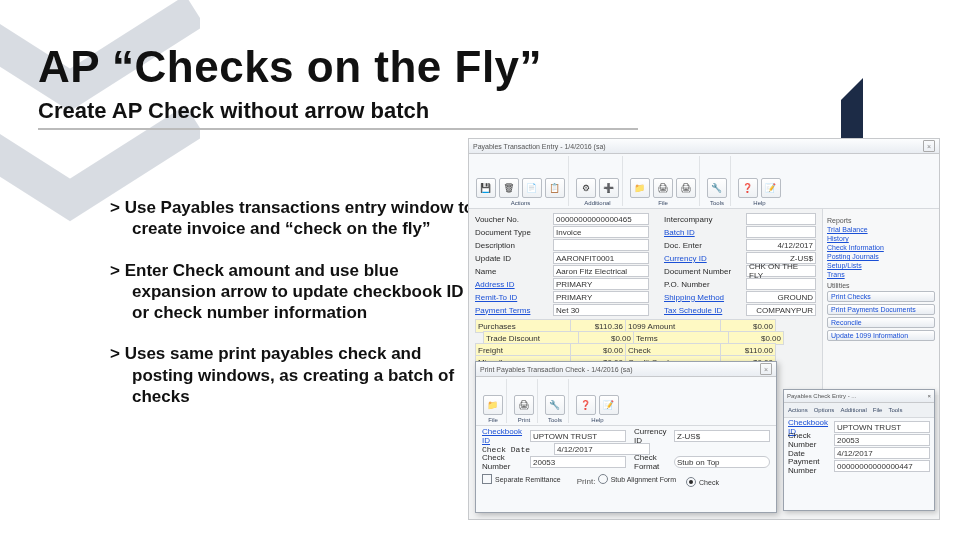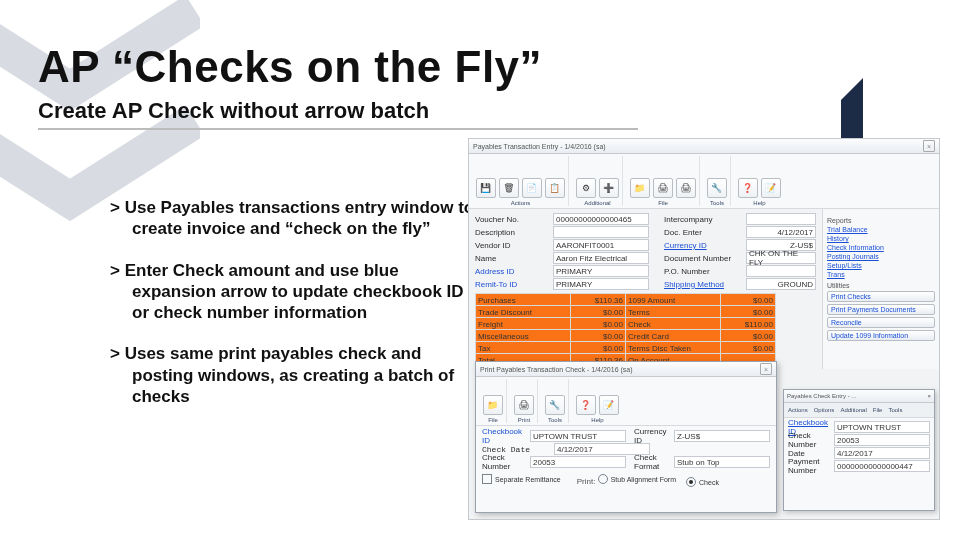--- a/index.html
+++ b/index.html
@@ -25,27 +25,27 @@
   .ribbon .grp:last-child{border-right:none}
   .ribbon .row{display:flex;gap:3px}
   .ico{width:18px;height:18px;border:1px solid #b8bdc4;border-radius:2px;background:linear-gradient(#fff,#eef1f4);display:flex;align-items:center;justify-content:center;font-size:9px}
   .grp-label{font-size:6px;color:#3a4a66;margin-top:2px}
   .form{display:flex}
   .form-main{flex:1;padding:4px 6px}
   .form-side{width:108px;border-left:1px solid #d6d9dd;padding:4px 4px;background:#f7f8f9}
   .line{display:flex;align-items:center;height:12px;margin-bottom:1px}
   .line .lbl{width:78px;color:#2a2a2a}
   .line .val{min-width:90px;background:#fff;border:1px solid #c7cad0;height:10px;padding:0 2px;display:flex;align-items:center}
-  .line .lbl.link{color:#1a4fd6;}
+  .line .lbl.link{color:#1a4fd6;text-decoration:underline}
   .line .rlbl{margin-left:auto;width:82px;color:#2a2a2a}
   .line .rlbl.link{color:#1a4fd6;text-decoration:underline}
   .line .rval{width:64px;background:#fff;border:1px solid #c7cad0;height:10px;padding:0 2px;display:flex;align-items:center;justify-content:flex-end}
   .grid{margin-top:3px}
   .grid .grow{display:flex;height:12px}
-  .grid .cell{border:1px solid #d6d9dd;border-left:none;height:12px;display:flex;align-items:center;padding:0 2px;background:#f97316}
+  .grid .cell{border:1px solid #d6d9dd;border-left:none;height:12px;display:flex;align-items:center;padding:0 2px;background:#fef9c3}
   .grid .cell:first-child{border-left:1px solid #d6d9dd}
   .side-link{color:#1a4fd6;text-decoration:underline;display:block;margin:2px 0;font-size:7px}
   .side-h{font-size:7px;color:#555;margin:4px 0 2px}
   .side-btn{display:block;background:linear-gradient(#fff,#e9edf2);border:1px solid #b8bdc4;border-radius:2px;padding:1px 3px;margin:2px 0;font-size:7px;color:#1a4fd6;text-align:left}
   
   .dialog{position:absolute;left:6px;top:222px;width:300px;height:150px;background:#f7f9fb;border:1px solid #9aa2ad;box-shadow:2px 2px 6px rgba(0,0,0,.25)}
   .dialog .ribbon{height:44px}
   .dialog .body{padding:4px 6px}
   .chk{display:inline-flex;align-items:center;gap:3px;margin-right:10px;font-size:7px}
   .chk .box{width:8px;height:8px;border:1px solid #7a828c;display:inline-block}
@@ -131,27 +131,33 @@
 
     <div class="form">
       <div class="form-main" id="form-main">
           <div class="line">
             <span class="lbl">Voucher No.</span>
             <span class="val">00000000000000465</span>
             <span class="rlbl">Intercompany</span>
             <span class="rval"></span>
           </div>
           <div class="line">
+            <span class="lbl">Document Type</span>
+            <span class="val">Invoice</span>
+            <span class="rlbl link">Batch ID</span>
+            <span class="rval"></span>
+          </div>
+          <div class="line">
             <span class="lbl">Description</span>
             <span class="val"></span>
             <span class="rlbl">Doc. Enter</span>
             <span class="rval">4/12/2017</span>
           </div>
           <div class="line">
-            <span class="lbl">Vendor ID</span>
+            <span class="lbl">Update ID</span>
             <span class="val">AARONFIT0001</span>
             <span class="rlbl link">Currency ID</span>
             <span class="rval">Z-US$</span>
           </div>
           <div class="line">
             <span class="lbl">Name</span>
             <span class="val">Aaron Fitz Electrical</span>
             <span class="rlbl">Document Number</span>
             <span class="rval">CHK ON THE FLY</span>
           </div>
@@ -160,29 +166,35 @@
             <span class="val">PRIMARY</span>
             <span class="rlbl">P.O. Number</span>
             <span class="rval"></span>
           </div>
           <div class="line">
             <span class="lbl link">Remit-To ID</span>
             <span class="val">PRIMARY</span>
             <span class="rlbl link">Shipping Method</span>
             <span class="rval">GROUND</span>
           </div>
+          <div class="line">
+            <span class="lbl link">Payment Terms</span>
+            <span class="val">Net 30</span>
+            <span class="rlbl link">Tax Schedule ID</span>
+            <span class="rval">COMPANYPUR</span>
+          </div>
           <div class="grid">
             <div class="grow">
               <div class="cell" style="width: 90px;">Purchases</div>
               <div class="cell" style="width: 50px; justify-content: flex-end;">$110.36</div>
               <div class="cell" style="width: 90px;">1099 Amount</div>
               <div class="cell" style="width: 50px; justify-content: flex-end;">$0.00</div>
             </div>
             <div class="grow">
-              <div class="cell" style="width: 90px;">Trade Discount</div>
+              <div class="cell" style="width: 90px; margin-left: 8px;">Trade Discount</div>
               <div class="cell" style="width: 50px; justify-content: flex-end;">$0.00</div>
               <div class="cell" style="width: 90px;">Terms</div>
               <div class="cell" style="width: 50px; justify-content: flex-end;">$0.00</div>
             </div>
             <div class="grow">
               <div class="cell" style="width: 90px;">Freight</div>
               <div class="cell" style="width: 50px; justify-content: flex-end;">$0.00</div>
               <div class="cell" style="width: 90px;">Check</div>
               <div class="cell" style="width: 50px; justify-content: flex-end;">$110.00</div>
             </div>
@@ -262,21 +274,21 @@
             <span class="val" style="width: 54px;">Z-US$</span>
           </div>
           <div class="line">
             <span class="lbl" style="width: 72px; font-family: Liberation Mono, monospace;">Check Date</span>
             <span class="val" style="width: 84px;">4/12/2017</span>
           </div>
           <div class="line">
             <span class="lbl" style="width: 72px;">Check Number</span>
             <span class="val" style="width: 84px;">20053</span>
             <span class="rlbl" style="margin-left: 8px; width: 60px;">Check Format</span>
-            <span class="val" style="width: 54px;">Stub on Top</span>
+            <span class="val" style="width: 54px; border-radius: 6px;">Stub on Top</span>
           </div>
           <div style="margin-top: 6px;"><span class="chk"><span class="box"></span>Separate Remittance</span><span style="margin-left:6px;color:#555">Print:</span> <span class="chk"><span class="radio"></span>Stub Alignment Form</span><span class="chk"><span class="radio sel"></span>Check</span></div>
         </div>
     </div>
 
     <div class="mini">
       <div class="hdr">
         <span>Payables Check Entry - ...</span>
         <span class="x" style="margin-left:auto">×</span>
       </div>

